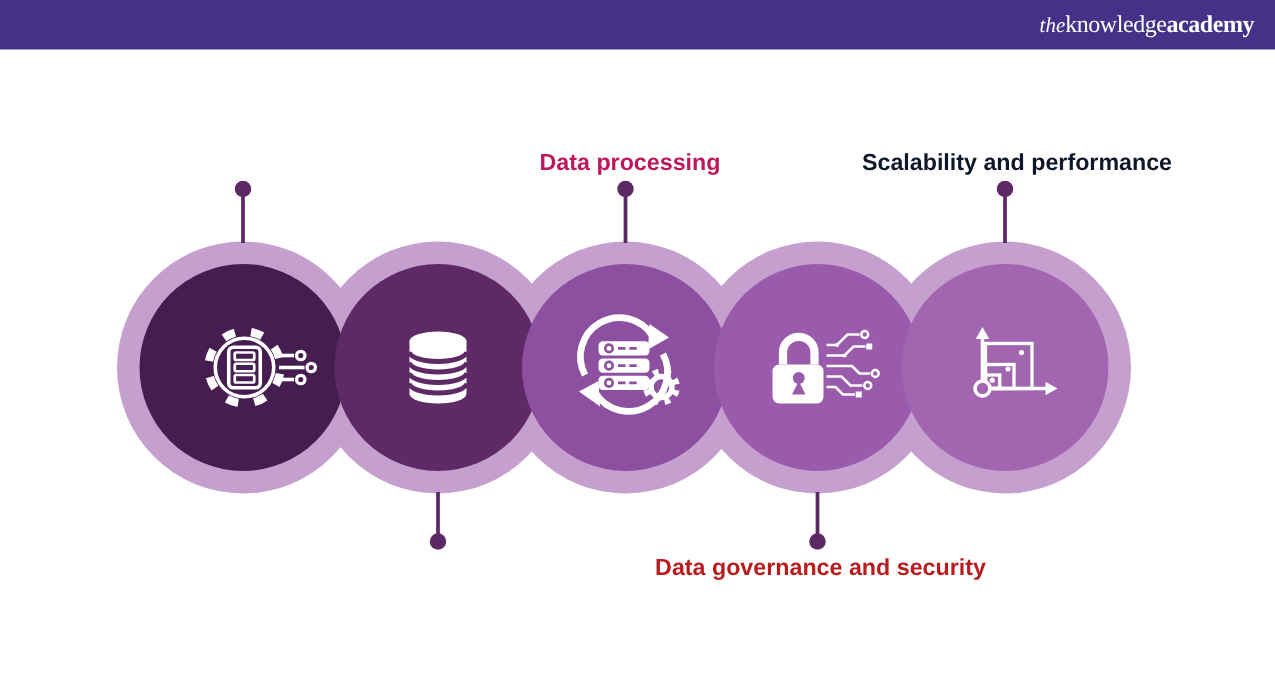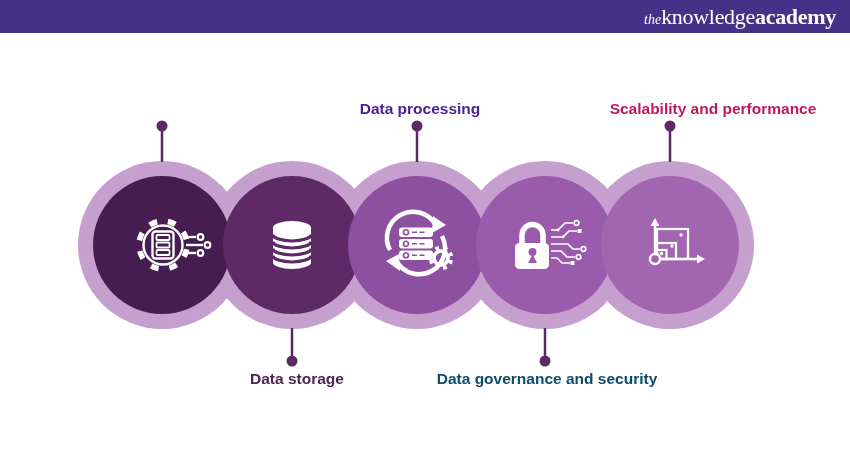--- a/index.html
+++ b/index.html
@@ -12,21 +12,21 @@
   .topbar{
     position:absolute;top:0;left:0;width:850px;height:33px;
     display:flex;align-items:center;justify-content:flex-end;
     box-sizing:border-box;padding-right:14px;
   }
   .logo{
     font-family:"Liberation Serif",serif;
     white-space:nowrap;line-height:1;
   }
   .logo-the{font-style:italic;font-size:14px;}
-  .logo-word{font-size:22px;letter-spacing:-0.3px;}
+  .logo-word{font-size:16px;letter-spacing:-0.3px;}
   .logo-bold{font-weight:700;}
   .diagram{position:absolute;top:0;left:0;}
   .item-label{
     position:absolute;
     transform:translateX(-50%);
     font-size:15.5px;font-weight:700;
     white-space:nowrap;line-height:17px;
   }
   .lbl-top{top:100px;}
   .lbl-bottom{top:370px;}
@@ -149,18 +149,17 @@
       <line x1="-15" y1="14" x2="28" y2="14" stroke="currentColor" stroke-width="2.4"></line>
       <polygon points="-15,-27 -19.5,-19 -10.5,-19" fill="currentColor"></polygon>
       <polygon points="35,14 27,9.5 27,18.5" fill="currentColor"></polygon>
       <circle cx="-15" cy="14" r="5" stroke="currentColor" stroke-width="2.4" fill="#a266b1"></circle>
       <circle cx="11" cy="-10" r="1.7" fill="currentColor"></circle>
       <circle cx="2" cy="1" r="1.7" fill="currentColor"></circle>
       <circle cx="-8.5" cy="8.5" r="1.7" fill="currentColor"></circle>
     </g>
   </svg>
 
-  <div class="item-label lbl-bottom" style="left: 297px; color: rgb(81, 34, 88);">Data storage</div>
-  <div class="item-label lbl-top" style="left: 420px; color: #4c1d95;">Data processing</div>
-  <div class="item-label lbl-bottom" style="left: 547px; color: #0c4a6e;">Data governance and security</div>
-  <div class="item-label lbl-top" style="left: 678px; color: #be185d; margin-left: 35px;">Scalability and performance</div>
+  <div class="item-label lbl-top" style="left: 420px; color: #be185d;">Data processing</div>
+  <div class="item-label lbl-bottom" style="left: 547px; color: #b91c1c;">Data governance and security</div>
+  <div class="item-label lbl-top" style="left: 678px; color: #0f172a;">Scalability and performance</div>
 
 </div>
 
 </body></html>

